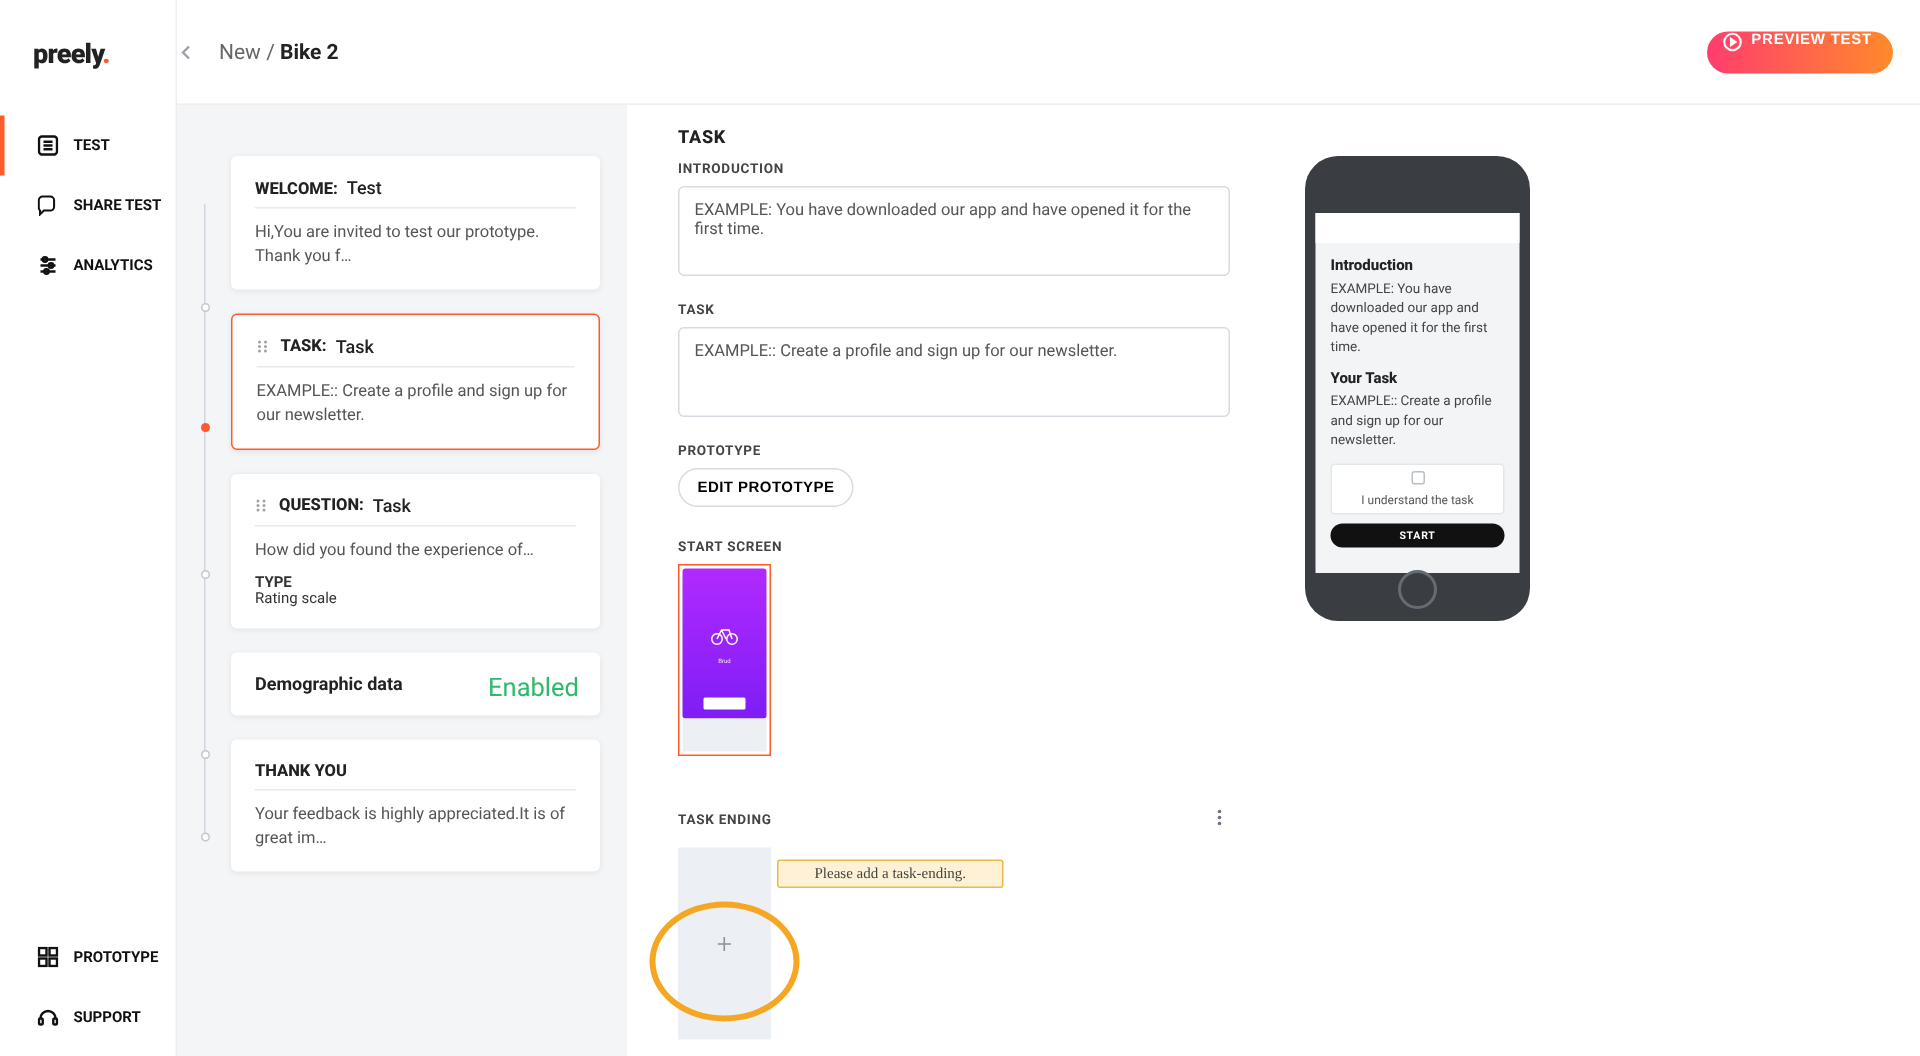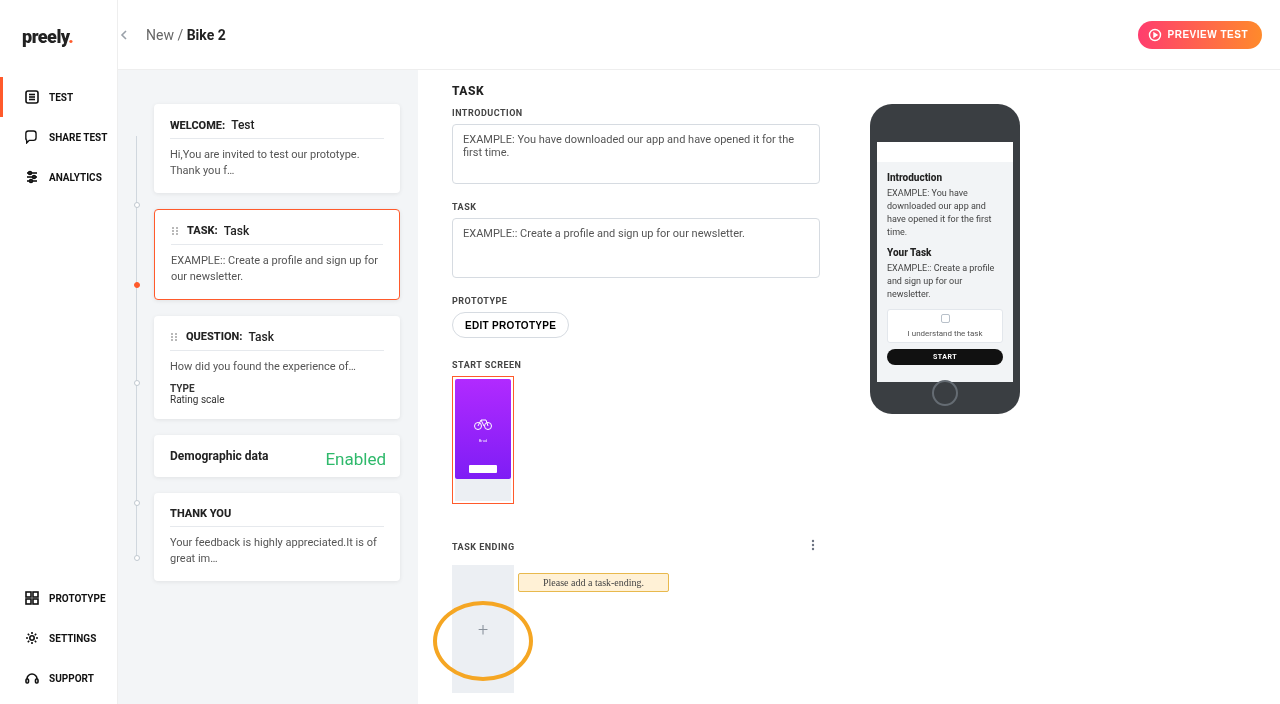--- a/index.html
+++ b/index.html
@@ -60,21 +60,21 @@
     display:flex;align-items:center;justify-content:center;
   }
   .crumb { margin-left: 10px; font-size: 14px; color: #666; }
   .crumb .cur { color: #222; font-weight: 700; }
   .preview-btn {
     margin-left: auto; margin-right: 18px;
     height: 28px; padding: 0 14px 0 10px;
     border-radius: 14px;
     background: linear-gradient(90deg, #ff3d6e, #ff8a2b);
     color: #fff; font-size: 10px; font-weight: 800; letter-spacing: .5px;
-    display: flex; align-items: center; gap: 6px;
+    display: flex; align-items: flex-start; gap: 6px;
     cursor: pointer; border: none;
   }
   .preview-btn svg { width: 14px; height: 14px; }
 
   
   .elements-col {
     position: absolute;
     left: 118px; top: 70px;
     width: 300px; bottom: 0;
     background: #f3f5f7;
@@ -276,27 +276,20 @@
 
   <div class="nav-bottom">
     <div class="nav-item">
       <svg class="nav-icon">
           <rect x="1" y="1" width="5" height="5"></rect>
           <rect x="8" y="1" width="5" height="5"></rect>
           <rect x="1" y="8" width="5" height="5"></rect>
           <rect x="8" y="8" width="5" height="5"></rect>
         </svg>
       <span>PROTOTYPE</span>
-    </div>
-    <div class="nav-item">
-      <svg class="nav-icon">
-          <circle cx="7" cy="7" r="2.2"></circle>
-          <path d="M7 1 v2 M7 11 v2 M1 7 h2 M11 7 h2 M2.8 2.8 l1.4 1.4 M9.8 9.8 l1.4 1.4 M11.2 2.8 l-1.4 1.4 M4.2 9.8 l-1.4 1.4"></path>
-        </svg>
-      <span>SETTINGS</span>
     </div>
     <div class="nav-item">
       <svg class="nav-icon">
           <path d="M2 8 a5 5 0 0 1 10 0"></path>
           <rect x="1" y="8" width="2.5" height="4" rx="1"></rect>
           <rect x="10.5" y="8" width="2.5" height="4" rx="1"></rect>
         </svg>
       <span>SUPPORT</span>
     </div>
   </div>

